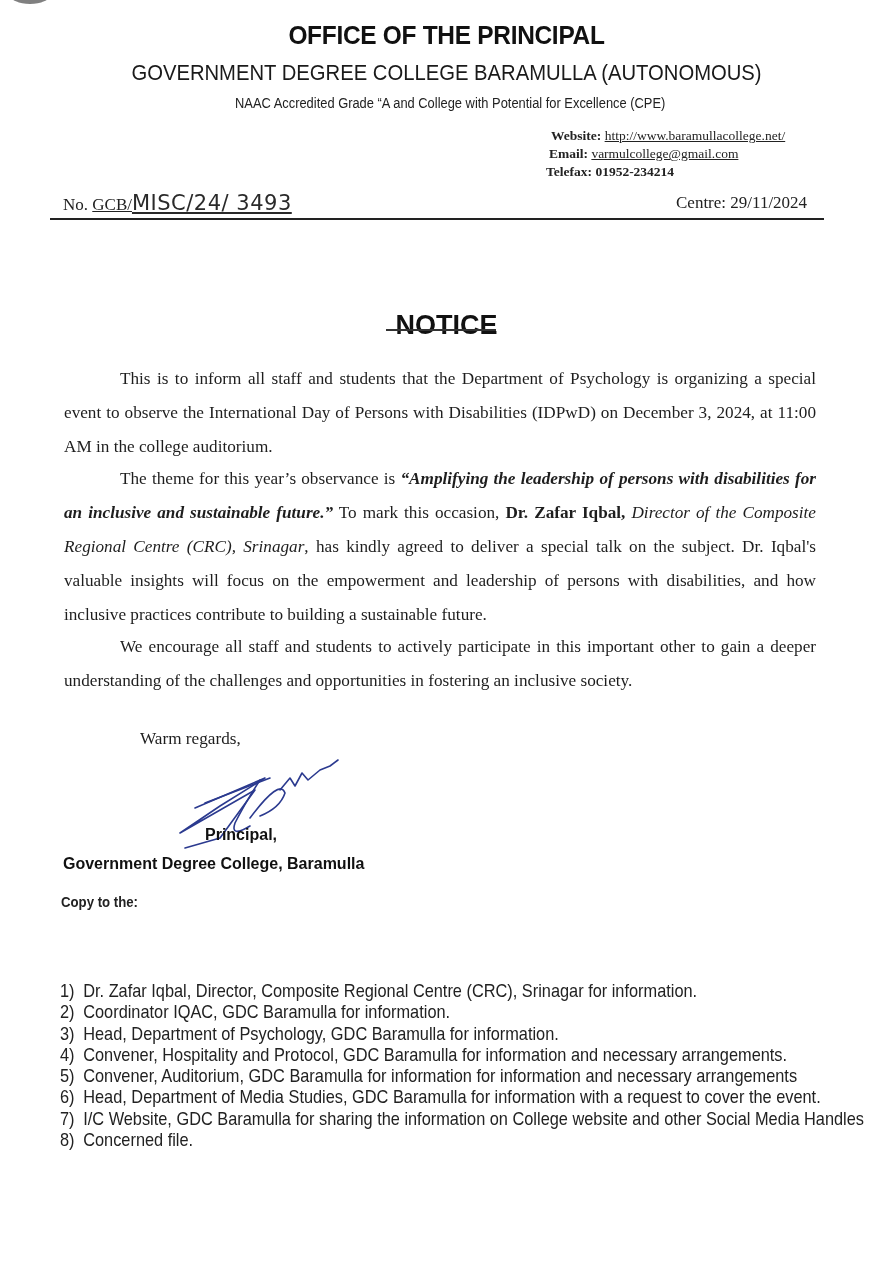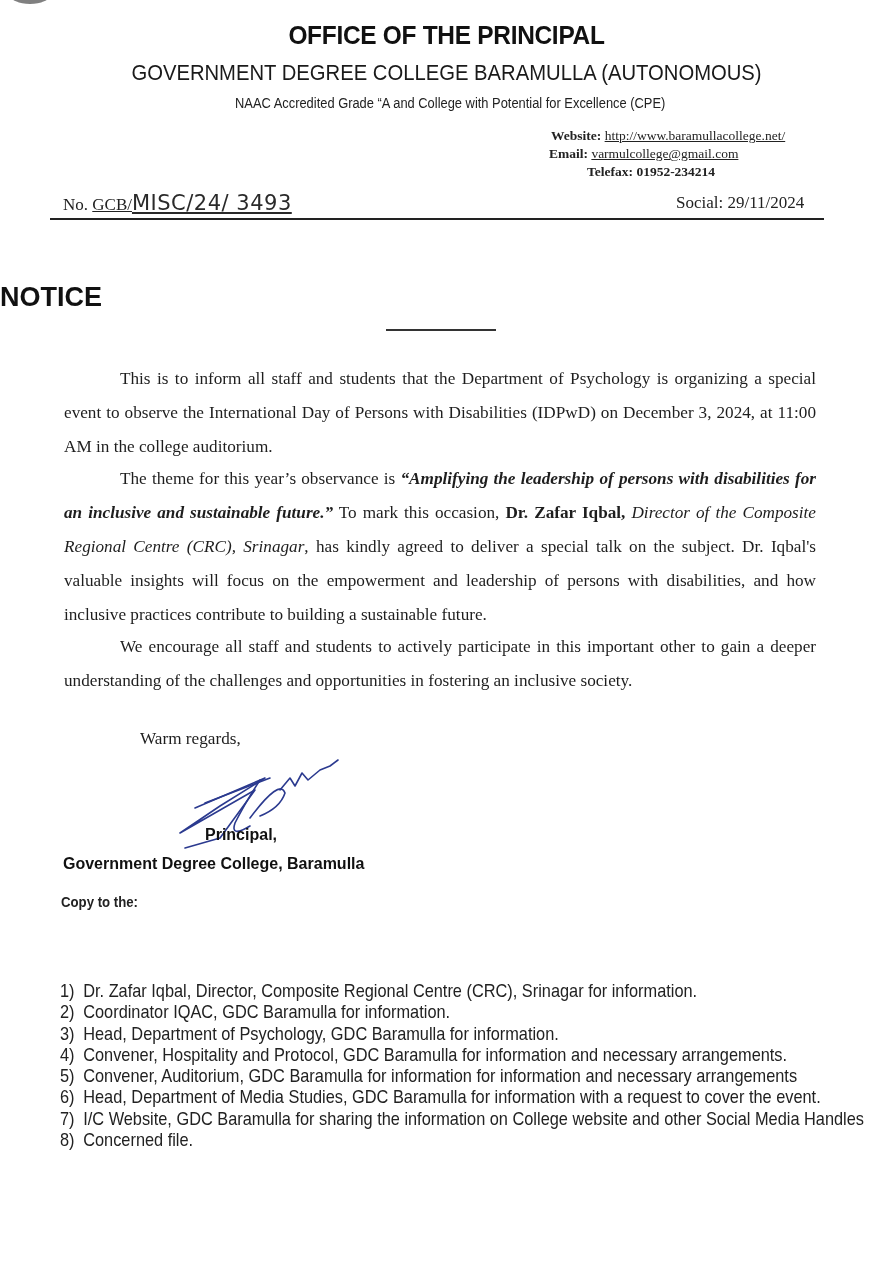--- a/index.html
+++ b/index.html
@@ -51,21 +51,21 @@
     .contact {
       font-family: "Liberation Serif", serif;
       font-weight: bold;
       font-size: 13.5px;
       color: #222;
       line-height: 18px;
     }
     .contact .link { text-decoration: underline; font-weight: normal; }
     .contact-website { top: 127px; left: 551px; }
     .contact-email { top: 145px; left: 549px; text-align: center; }
-    .contact-telefax { top: 163px; left: 546px; margin-left: 41px; }
+    .contact-telefax { top: 163px; left: 546px; }
 
     
     .ref-no {
       top: 191px; left: 63px;
       font-size: 17px;
       color: #222;
     }
     .ref-no .prefix { text-decoration: underline; }
     .ref-no .handwritten {
       font-family: "DejaVu Sans", sans-serif;
@@ -83,21 +83,21 @@
       position: absolute;
       left: 50px;
       top: 218px;
       width: 774px;
       height: 2px;
       background: #222;
     }
 
     
     .notice-title {
-      top: 282px; left: 0; width: 893px; 
+      top: 310px; left: 0; width: 893px; text-align: center;
       font-family: "Liberation Sans", sans-serif;
       font-weight: bold;
       font-size: 27px;
       color: #111;
     }
     .notice-underline {
       position: absolute;
       left: 386px; top: 329px;
       width: 110px; height: 2px;
       background: #333;
@@ -191,21 +191,21 @@
 <div class="abs contact contact-telefax">
   <span>Telefax:</span>
   <span>01952-234214</span>
 </div>
 
 <div class="abs ref-no">
   <span>No.</span>
   <span class="prefix">GCB/</span><span class="handwritten">MISC/24/ 3493</span>
 </div>
 <div class="abs dated">
-  <span>Social:</span>
+  <span>Centre:</span>
   <span>29/11/2024</span>
 </div>
 <div class="rule"></div>
 
 <div class="abs notice-title">NOTICE</div>
 <div class="notice-underline"></div>
 
 <p class="body-text indent p1">This is to inform all staff and students that the Department of Psychology is organizing a special event to observe the International Day of Persons with Disabilities (IDPwD) on December 3, 2024, at 11:00 AM in the college auditorium.</p>
 
 <p class="body-text indent p2"><span>The theme for this year’s observance is </span><span class="bi">“Amplifying the leadership of persons with disabilities for an inclusive and sustainable future.”</span><span> To mark this occasion, </span><span class="bold">Dr. Zafar Iqbal,</span><span> </span><span class="it">Director of the Composite Regional Centre (CRC), Srinagar</span><span>, has kindly agreed to deliver a special talk on the subject. Dr. Iqbal's valuable insights will focus on the empowerment and leadership of persons with disabilities, and how inclusive practices contribute to building a sustainable future.</span></p>

